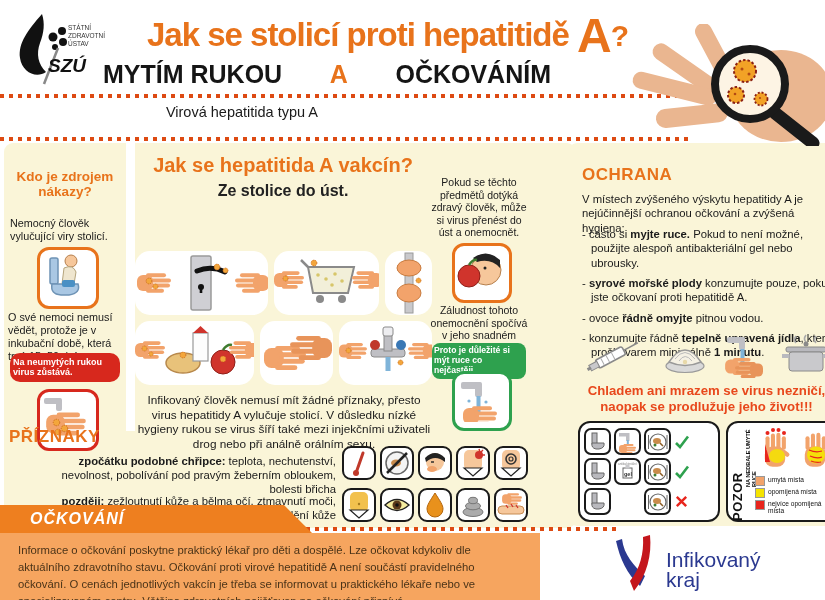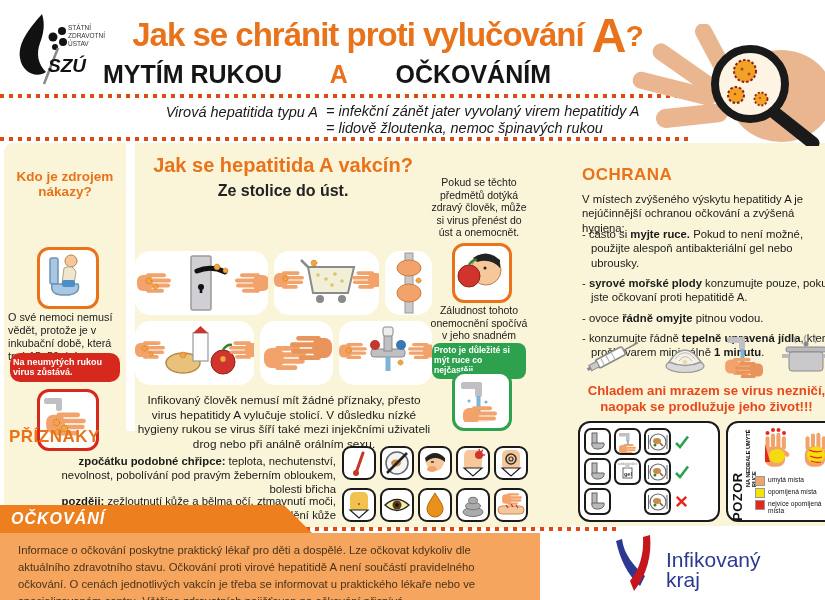--- a/index.html
+++ b/index.html
@@ -10,21 +10,21 @@
   .abs{position:absolute;}
   .dotline{height:4px;background-image:repeating-linear-gradient(to right,#DD4A12 0 4px,transparent 4px 9px);}
   .orange{color:#E8731B;}
 
   
   #title{left:100px;top:12px;width:575px;text-align:center;font-weight:bold;color:#E8731B;font-size:33px;letter-spacing:-1px;line-height:1;}
   #title .big-a{font-size:48px;vertical-align:-6px;}
   #title .q{font-size:30px;}
   #methods{left:103px;top:60px;width:448px;display:flex;justify-content:space-between;font-weight:bold;font-size:25px;color:#151515;letter-spacing:0;}
   #dotline1{left:0;top:94px;width:825px;}
-  #definition{left:0;top:103px;width:670px;display:flex;font-size:14.5px;color:#1a1a1a;font-style:italic;}
+  #definition{left:0;top:103px;width:670px;display:flex;font-size:14.5px;color:#1a1a1a;}
   #def-term{width:318px;text-align:right;padding-top:1px;}
   #def-eqs{padding-left:8px;line-height:1.18;}
   #dotline2{left:0;top:137px;width:690px;}
   #hand-photo{right:0;top:24px;z-index:3;}
 
   
   .ypanel{background:#FAF5D8;border-radius:9px;}
   #panel-left{left:4px;top:143px;width:572px;height:385px;}
   #panel-right{left:568px;top:143px;width:277px;height:383px;}
   #gutter{left:122px;top:0;width:9px;height:288px;background:#fff;}
@@ -85,21 +85,21 @@
   #pozor-panel{left:158px;top:278px;width:110px;height:101px;}
   .vtext{writing-mode:vertical-rl;transform:rotate(180deg);}
   #pozor-title{left:2px;top:4px;height:94px;font-weight:bold;font-size:13px;color:#111;letter-spacing:.5px;}
   #pozor-sub{left:17px;top:4px;height:60px;font-weight:bold;font-size:5.6px;color:#111;line-height:1.1;}
   #pozor-hands{left:28px;top:3px;}
   #pozor-legend{left:27px;top:53px;font-size:6.6px;color:#111;line-height:1.1;}
   .leg-row{display:flex;align-items:flex-start;margin-bottom:2px;}
   .leg-sq{width:8px;height:8px;margin-right:3px;flex:none;border:.5px solid #999;}
 
   
-  #vacc-banner{left:0;top:505px;width:312px;height:28px;background:#EE7F1F;clip-path:polygon(0 0,91% 0,100% 100%,0 100%);color:#fff;font-weight:bold;font-style:italic;font-size:16px;letter-spacing:1px;line-height:28px;padding-left:11px;box-sizing:border-box;z-index:2;}
+  #vacc-banner{left:0;top:505px;width:312px;height:28px;background:#EE7F1F;clip-path:polygon(0 0,91% 0,100% 100%,0 100%);color:#fff;font-weight:bold;font-style:italic;font-size:16px;letter-spacing:1px;line-height:28px;padding-left:30px;box-sizing:border-box;z-index:2;}
   #dotline3{left:0;top:527px;width:618px;z-index:1;}
   #vacc-box{left:0;top:533px;width:540px;height:67px;background:#F6A55F;}
   #vacc-text{position:absolute;left:18px;top:9px;width:506px;font-size:11.3px;color:#4A3318;line-height:1.5;}
   #footer-logo{left:610px;top:533px;display:flex;align-items:flex-end;gap:4px;}
   #region-name{color:#2B3990;font-size:21px;line-height:.98;padding-bottom:4px;}
 </style>
 </head>
 <body>
 
 <div id="page">
@@ -135,21 +135,21 @@
       <circle cx="55" cy="32" r="4" fill="#111"></circle>
         <circle cx="47" cy="37" r="3" fill="#111"></circle>
       <line x1="50" y1="38" x2="36" y2="74" stroke="#888" stroke-width="2.5"></line>
       <text x="60" y="20" font-size="6.5" fill="#333" font-family="Liberation Sans,sans-serif">STÁTNÍ</text>
       <text x="60" y="28" font-size="6.5" fill="#333" font-family="Liberation Sans,sans-serif">ZDRAVOTNÍ</text>
       <text x="60" y="36" font-size="6.5" fill="#333" font-family="Liberation Sans,sans-serif">ÚSTAV</text>
       <text x="40" y="62" font-size="19" font-weight="bold" font-style="italic" fill="#111" font-family="Liberation Sans,sans-serif">SZÚ</text>
     </svg>
   </div>
 
-  <div class="abs" id="title"><span>Jak se chránit proti vylučování </span><span class="big-a">A</span><span class="q">?</span></div>
+  <div class="abs" id="title"><span>Jak se stolicí proti hepatitidě </span><span class="big-a">A</span><span class="q">?</span></div>
 
   <div class="abs" id="methods">
     <span>MYTÍM RUKOU</span>
     <span class="orange">A</span>
     <span>OČKOVÁNÍM</span>
   </div>
 
   <div class="abs" id="hand-photo">
     <svg width="196" height="122" viewBox="0 0 196 122">
       <rect x="78" y="-4" width="70" height="17" rx="8.5" fill="#EAB690" transform="rotate(62 78 -4)"></rect>
@@ -166,31 +166,28 @@
         <circle cx="120" cy="50" r="1.5" fill="#B34A12"></circle>
       <circle cx="106" cy="70" r="1.3" fill="#B34A12"></circle>
         <circle cx="131" cy="74" r="1.1" fill="#B34A12"></circle>
     </svg>
   </div>
 
   <div class="abs dotline" id="dotline1"></div>
 
   <div class="abs" id="definition">
     <div id="def-term">Virová hepatitida typu A</div>
-    <div id="def-eqs">
-      <div>= infekční zánět jater vyvolaný virem hepatitidy A</div>
-      <div>= lidově žloutenka, nemoc špinavých rukou</div>
-    </div>
   </div>
   <div class="abs dotline" id="dotline2"></div>
 
   <div class="abs ypanel" id="panel-left">
     <div class="abs" id="gutter"></div>
 
     <div class="abs lc" id="src-heading">Kdo je zdrojem nákazy?</div>
+    <div class="abs smalltext" id="src-t1">Nemocný člověk vylučující viry stolicí.</div>
     <div class="abs icon-card" id="icon-toilet">
       <svg width="50" height="50" viewBox="0 0 50 50">
         <rect x="10" y="8" width="8" height="26" rx="2" fill="#A9C7E3" stroke="#6E93B5" stroke-width="1.5"></rect>
         <path d="M12 34 h26 q3 9 -9 11 h-8 q-11 -1 -9 -11 z" fill="#A9C7E3" stroke="#6E93B5" stroke-width="1.5"></path>
         <circle cx="31" cy="11" r="6" fill="#F6C79B" stroke="#B57F4C" stroke-width="1"></circle>
         <path d="M24 18 q9 -4 12 4 l-2 12 h-12 z" fill="#EFE6CF" stroke="#B5A47C" stroke-width="1"></path>
         <rect x="22" y="30" width="13" height="7" rx="2" fill="#4A90C4"></rect>
       </svg>
     </div>
     <div class="abs smalltext" id="src-t2">O své nemoci nemusí vědět, protože je v inkubační době, která trvá 15–50 dní.</div>

